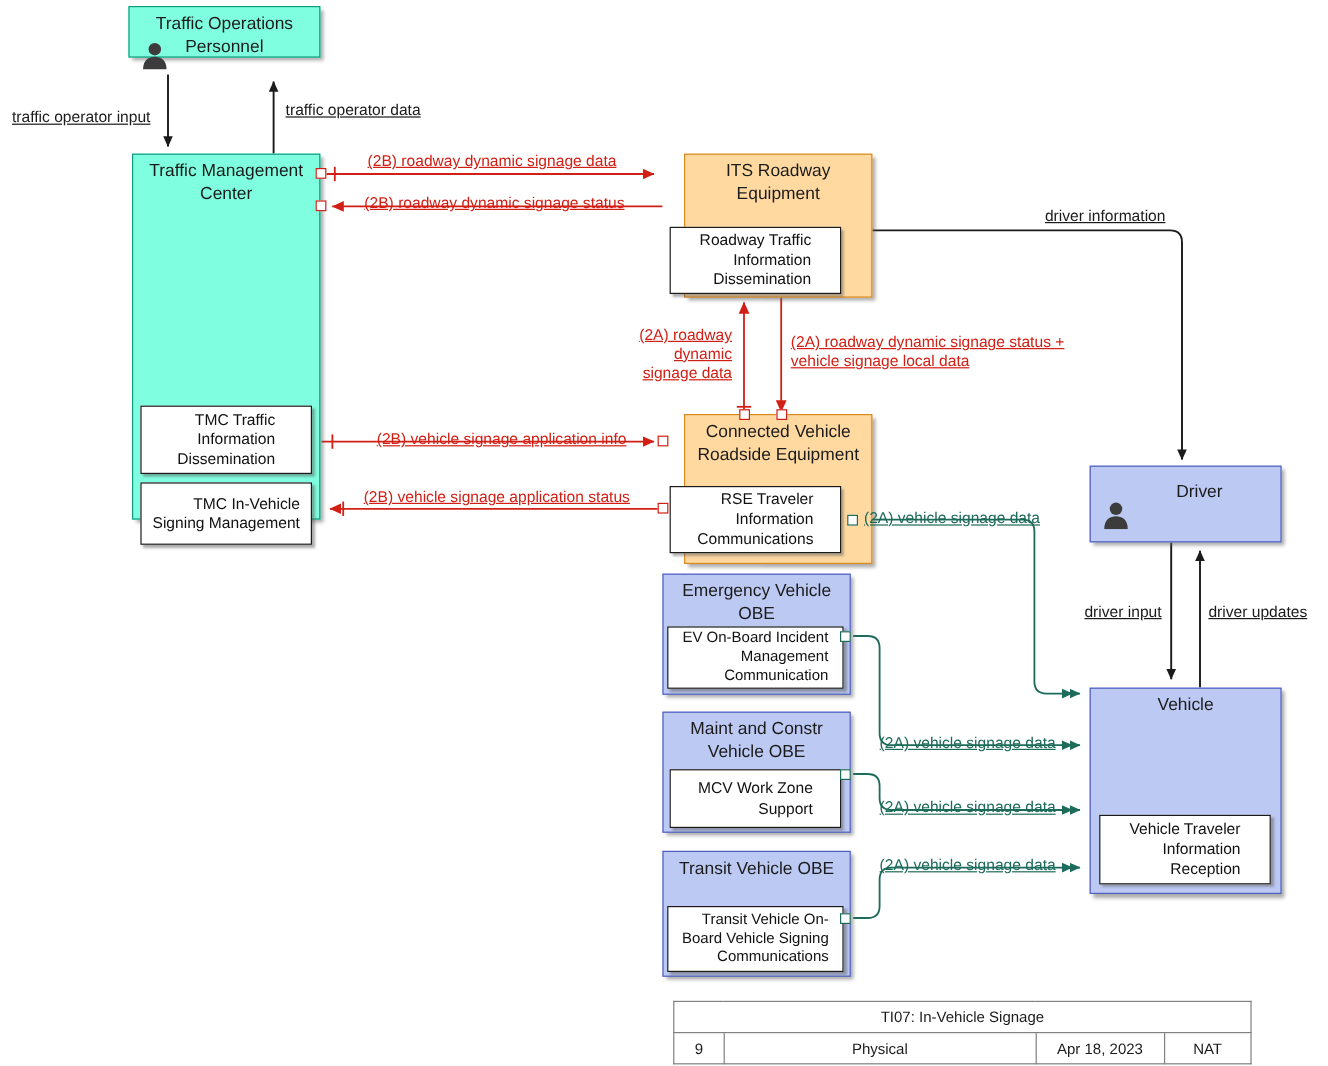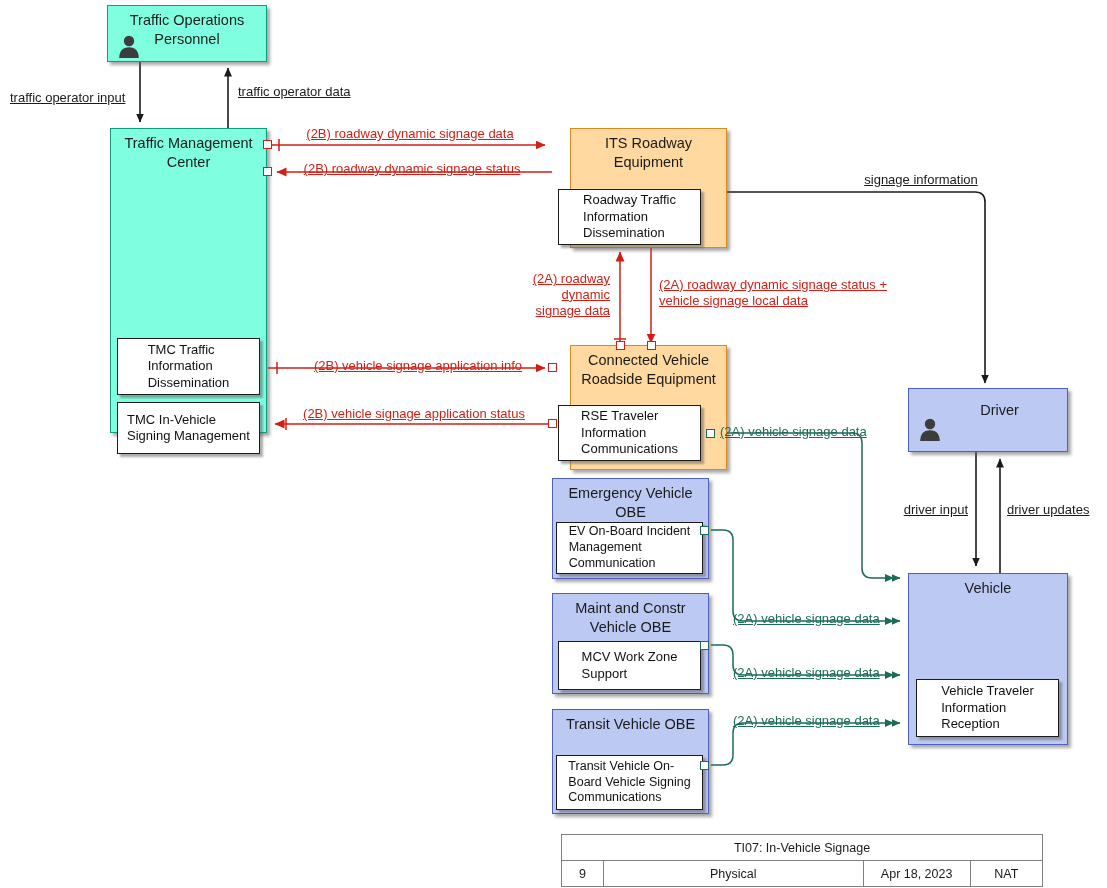--- a/index.html
+++ b/index.html
@@ -40,21 +40,21 @@
   }
   .teal { background: #7FFFE0; border: 1.6px solid #0F9B7E; }
   .orange { background: #FFD9A0; border: 1.6px solid #D98A1E; margin-left: 18px; }
   .blue  { background: #BCC9F3; border: 1.6px solid #4F5FC0; }
 
   .subbox {
     position: absolute;
     box-sizing: border-box;
     background: #ffffff;
     border: 1.8px solid #1b1b1b;
-    text-align: left;
+    text-align: right;
     font-size: 13px;
     color: #111;
     line-height: 1.26;
     display: flex;
     align-items: center;
     justify-content: center;
     white-space: pre-line;
     box-shadow: 2.5px 2.5px 2px rgba(90,90,90,0.5);
   }
 
@@ -184,21 +184,21 @@
 
     <g>
       <path d="M976,452 L976,566" stroke="#1b1b1b" stroke-width="1.6" fill="none" marker-end="url(#arrowBlack)"></path>
     </g>
 
     <g>
       <path d="M1000,573 L1000,459" stroke="#1b1b1b" stroke-width="1.6" fill="none" marker-end="url(#arrowBlack)"></path>
     </g>
   </svg>
 
-  <div class="node teal" style="left:107px; top:5px; width:160px; height:57px;">
+  <div class="node teal" style="left:107px; top:5px; width:160px; height:43px;">
     <div class="node-title">Traffic Operations
 Personnel</div>
     <svg class="person-icon" style="left:8px; top:28px;" viewBox="0 0 26 24">
       <circle cx="13" cy="7" r="5.2" fill="#3c3c3c"></circle>
       <path d="M3.2,24 C3.2,15.8 8,13.2 13,13.2 C18,13.2 22.8,15.8 22.8,24 z" fill="#3c3c3c"></path>
     </svg>
   </div>
 
   <div class="node teal" style="left:110px; top:128px; width:157px; height:305px;">
     <div class="node-title">Traffic Management
@@ -275,21 +275,21 @@
   <div class="port port-green" style="left:700px; top:761px;"></div>
 
   <div class="flowlabel lbl-black ta-l" style="left:10px; top:90px; width:140px;">traffic operator input</div>
 
   <div class="flowlabel lbl-black ta-l" style="left:238px; top:84px; width:170px;">traffic operator data</div>
 
   <div class="flowlabel lbl-red ta-c" style="left:290px; top:126px; width:240px;">(2B) roadway dynamic signage data</div>
 
   <div class="flowlabel lbl-red ta-c" style="left:292px; top:161px; width:240px;">(2B) roadway dynamic signage status</div>
 
-  <div class="flowlabel lbl-black ta-c" style="left:836px; top:172px; width:170px;">signage information</div>
+  <div class="flowlabel lbl-black ta-c" style="left:836px; top:172px; width:170px;">driver information</div>
 
   <div class="flowlabel lbl-red ta-r" style="left:492px; top:271px; width:118px;">(2A) roadway
 dynamic
 signage data</div>
 
   <div class="flowlabel lbl-red ta-l" style="left:659px; top:277px; width:262px;">(2A) roadway dynamic signage status +
 vehicle signage local data</div>
 
   <div class="flowlabel lbl-red ta-c" style="left:298px; top:358px; width:240px;">(2B) vehicle signage application info</div>
 

